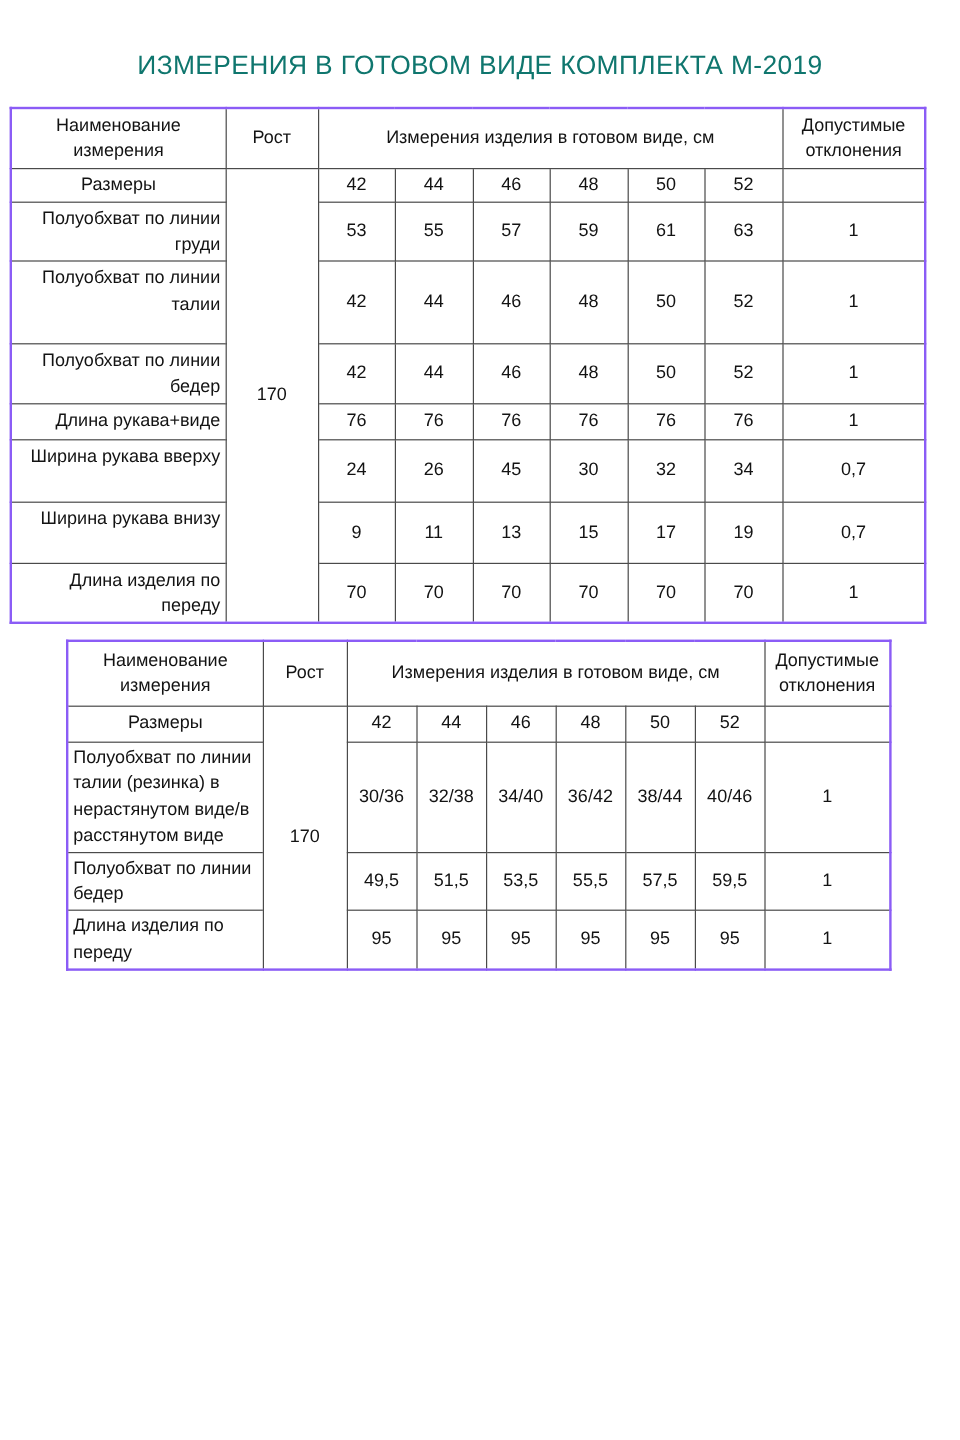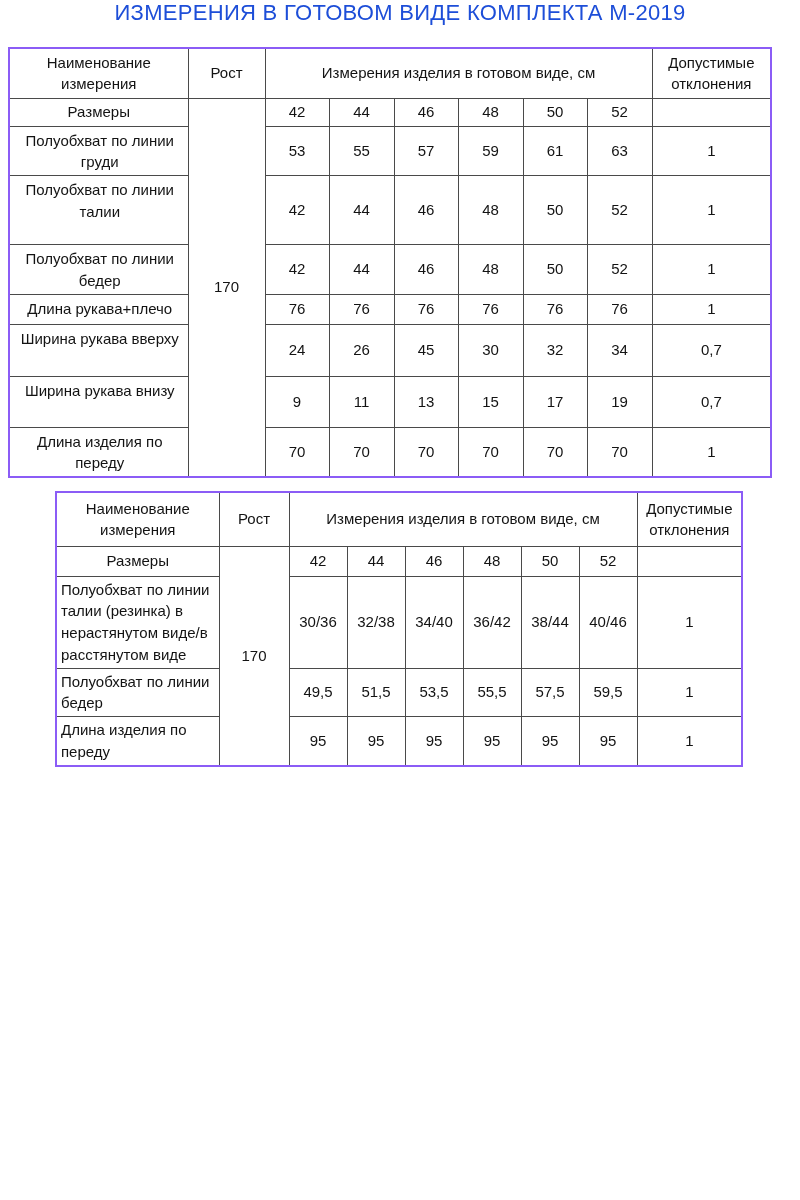--- a/index.html
+++ b/index.html
@@ -6,25 +6,25 @@
   body {
     width: 800px; height: 1200px;
     background: #ffffff;
     font-family: "Liberation Sans", sans-serif;
     color: #111111;
     overflow: hidden;
   }
   .page { width: 800px; height: 1200px; position: relative; }
 
   .doc-title {
-    margin: 0; 
+    margin: 0; padding-top: 42px;
     text-align: center;
     font-size: 22px; font-weight: 400;
     letter-spacing: 0.3px;
-    color: #1d4ed8;
+    color: #0f766e;
   }
   .section-title {
     margin: 0; text-align: center;
     font-size: 19px; font-weight: 400;
     color: #101010;
   }
   .section-title.bomber { margin-top: 31px; }
   .section-title.skirt  { margin-top: 51px; }
 
   table {
@@ -44,21 +44,21 @@
   th { text-align: center; vertical-align: middle; }
 
   .t1 { margin: 21px 0 0 8px;  width: 762px; }
   .t2 { margin: 13px 0 0 55px; width: 686px; }
   .t1 thead tr { height: 50px; }
   .t2 thead tr { height: 54px; }
 
   td.val, td.rost, td.tol, td.size-hdr {
     text-align: center; vertical-align: middle;
   }
-  td.label-left   { text-align: center;   vertical-align: top; padding-left: 6px; padding-top: 3px; }
+  td.label-left   { text-align: right;   vertical-align: top; padding-left: 6px; padding-top: 3px; }
   td.label-center { text-align: left; vertical-align: middle; }
   td.sizes-label  { text-align: center; vertical-align: middle; }
 </style>
 </head>
 <body>
 
 <div class="page">
 
   <h1 class="doc-title">ИЗМЕРЕНИЯ В ГОТОВОМ ВИДЕ КОМПЛЕКТА М-2019</h1>
 
@@ -119,21 +119,21 @@
           <td class="label-left">Полуобхват по линии бедер</td>
           <td class="val">42</td>
           <td class="val">44</td>
           <td class="val">46</td>
           <td class="val">48</td>
           <td class="val">50</td>
           <td class="val">52</td>
           <td class="tol">1</td>
         </tr>
         <tr style="height: 30px;">
-          <td class="label-left">Длина рукава+плечо</td>
+          <td class="label-left">Длина рукава+виде</td>
           <td class="val">76</td>
           <td class="val">76</td>
           <td class="val">76</td>
           <td class="val">76</td>
           <td class="val">76</td>
           <td class="val">76</td>
           <td class="tol">1</td>
         </tr>
         <tr style="height: 52px;">
           <td class="label-left">Ширина рукава вверху</td>

